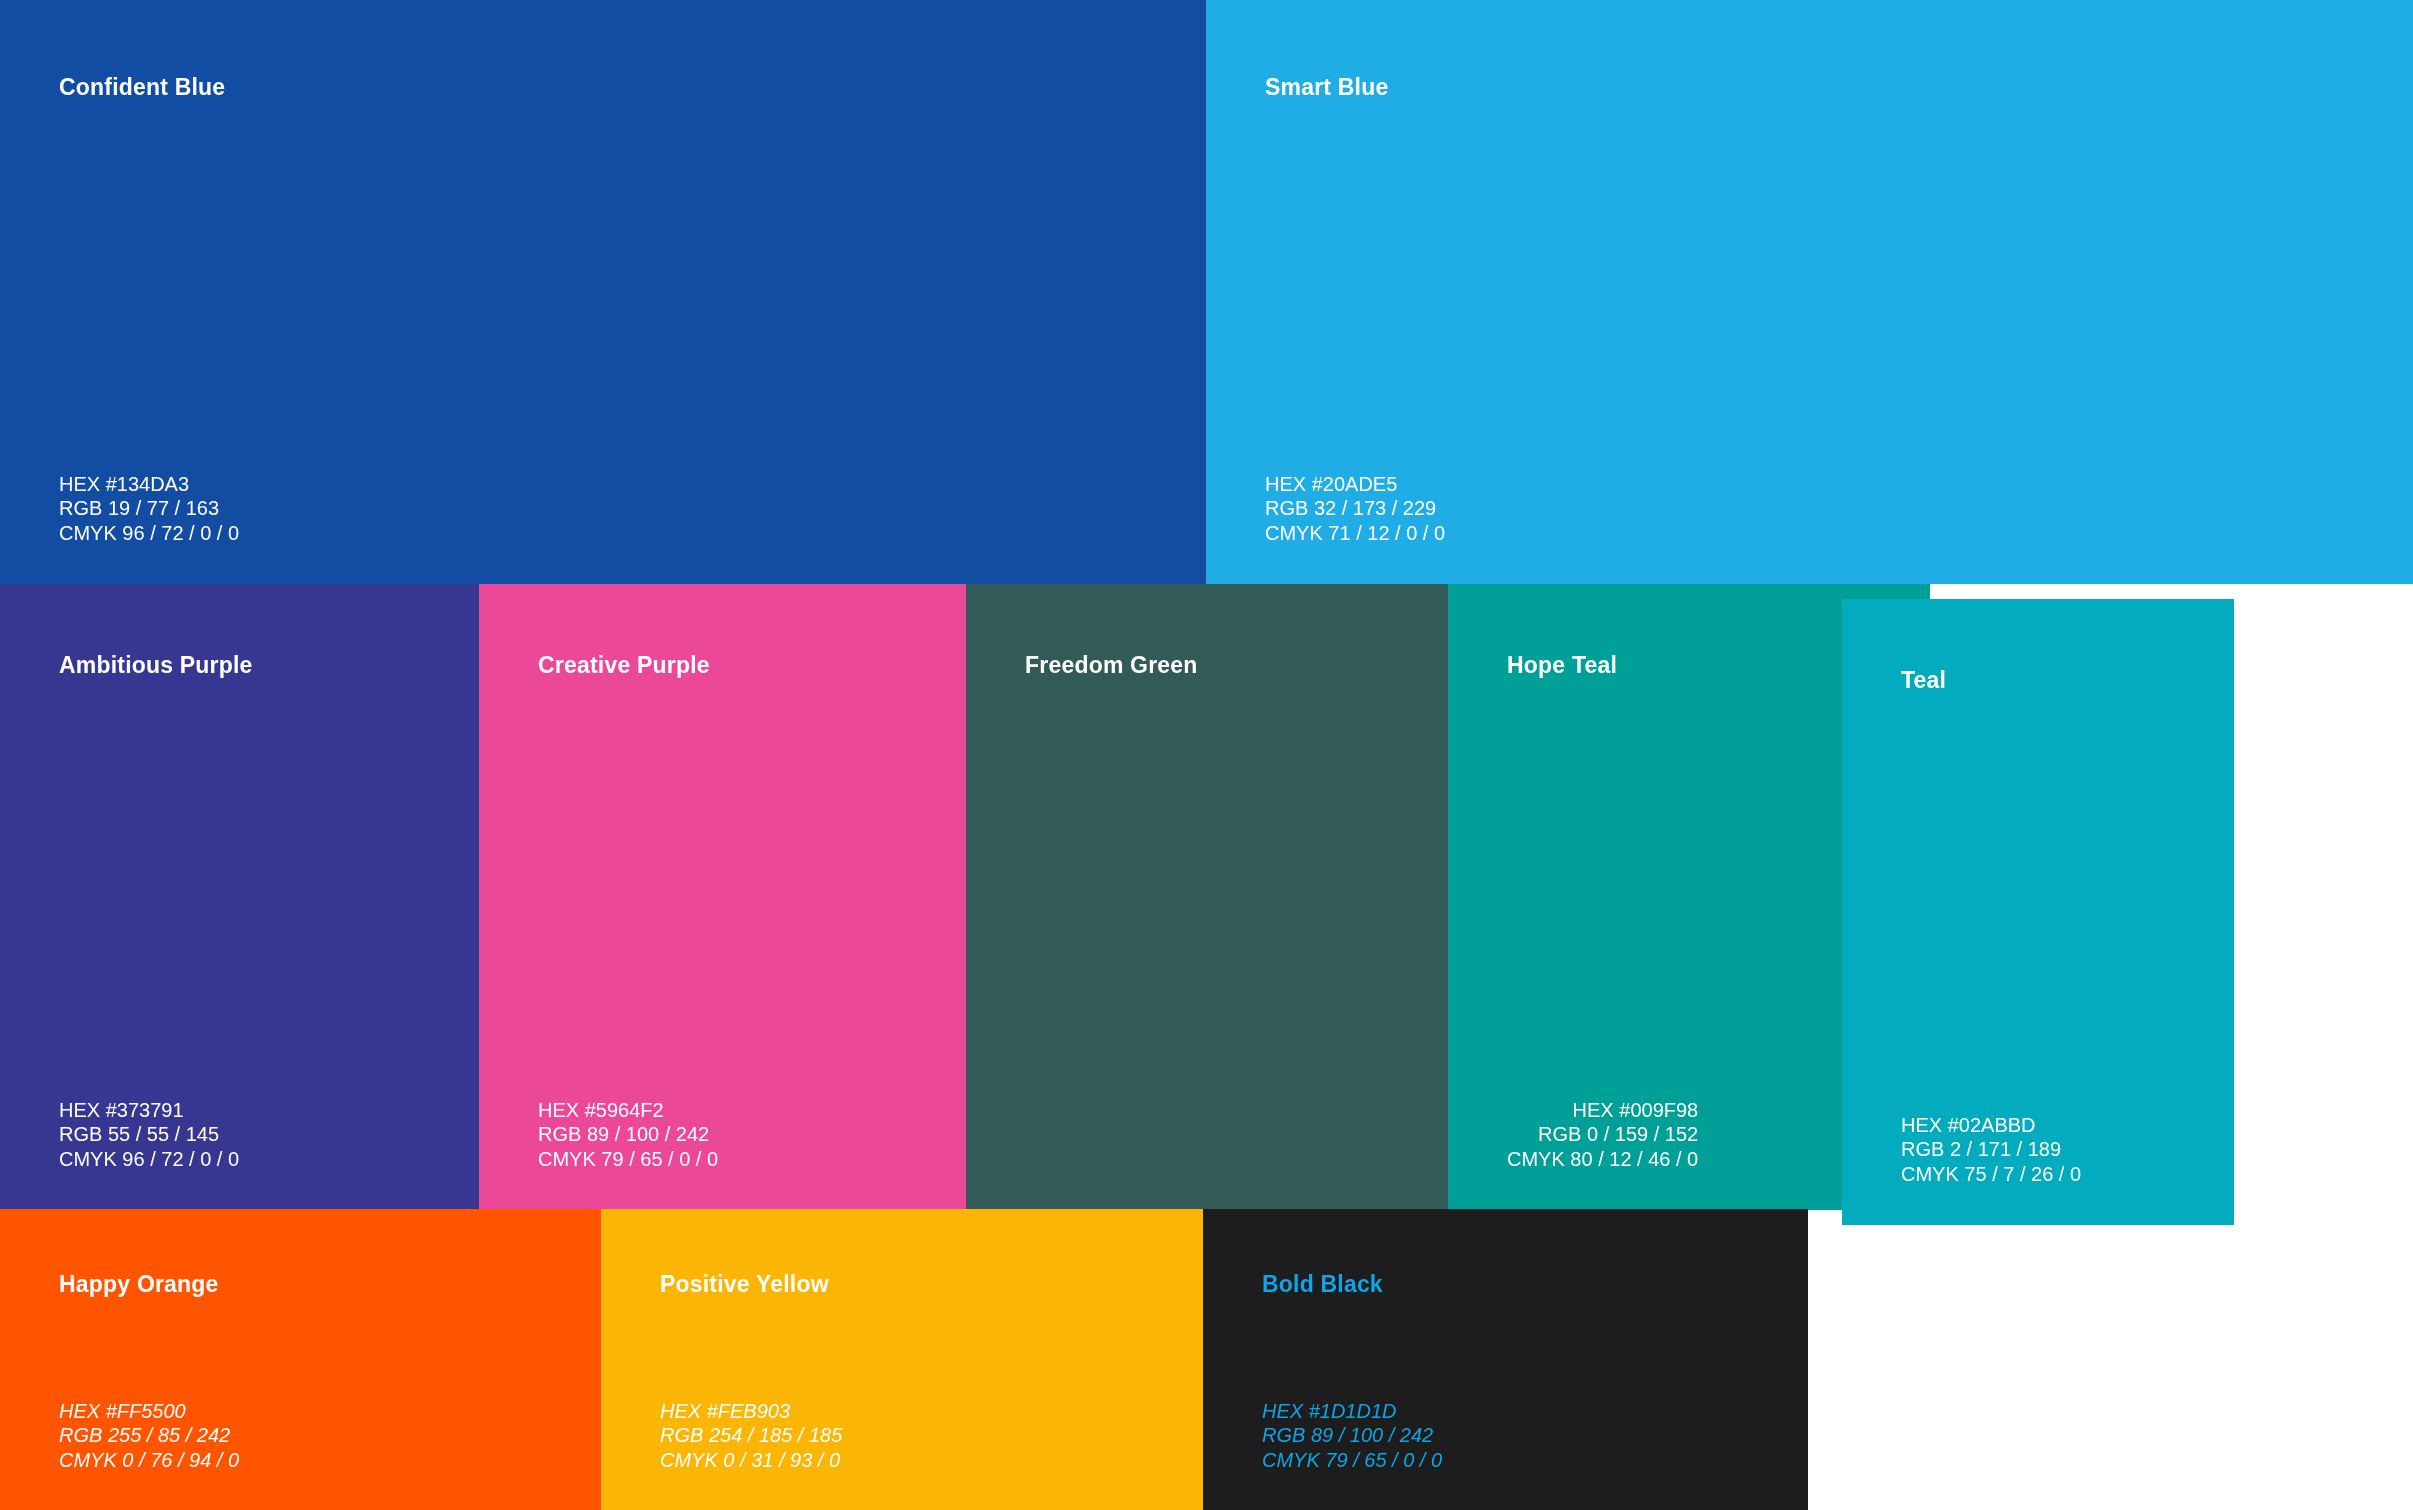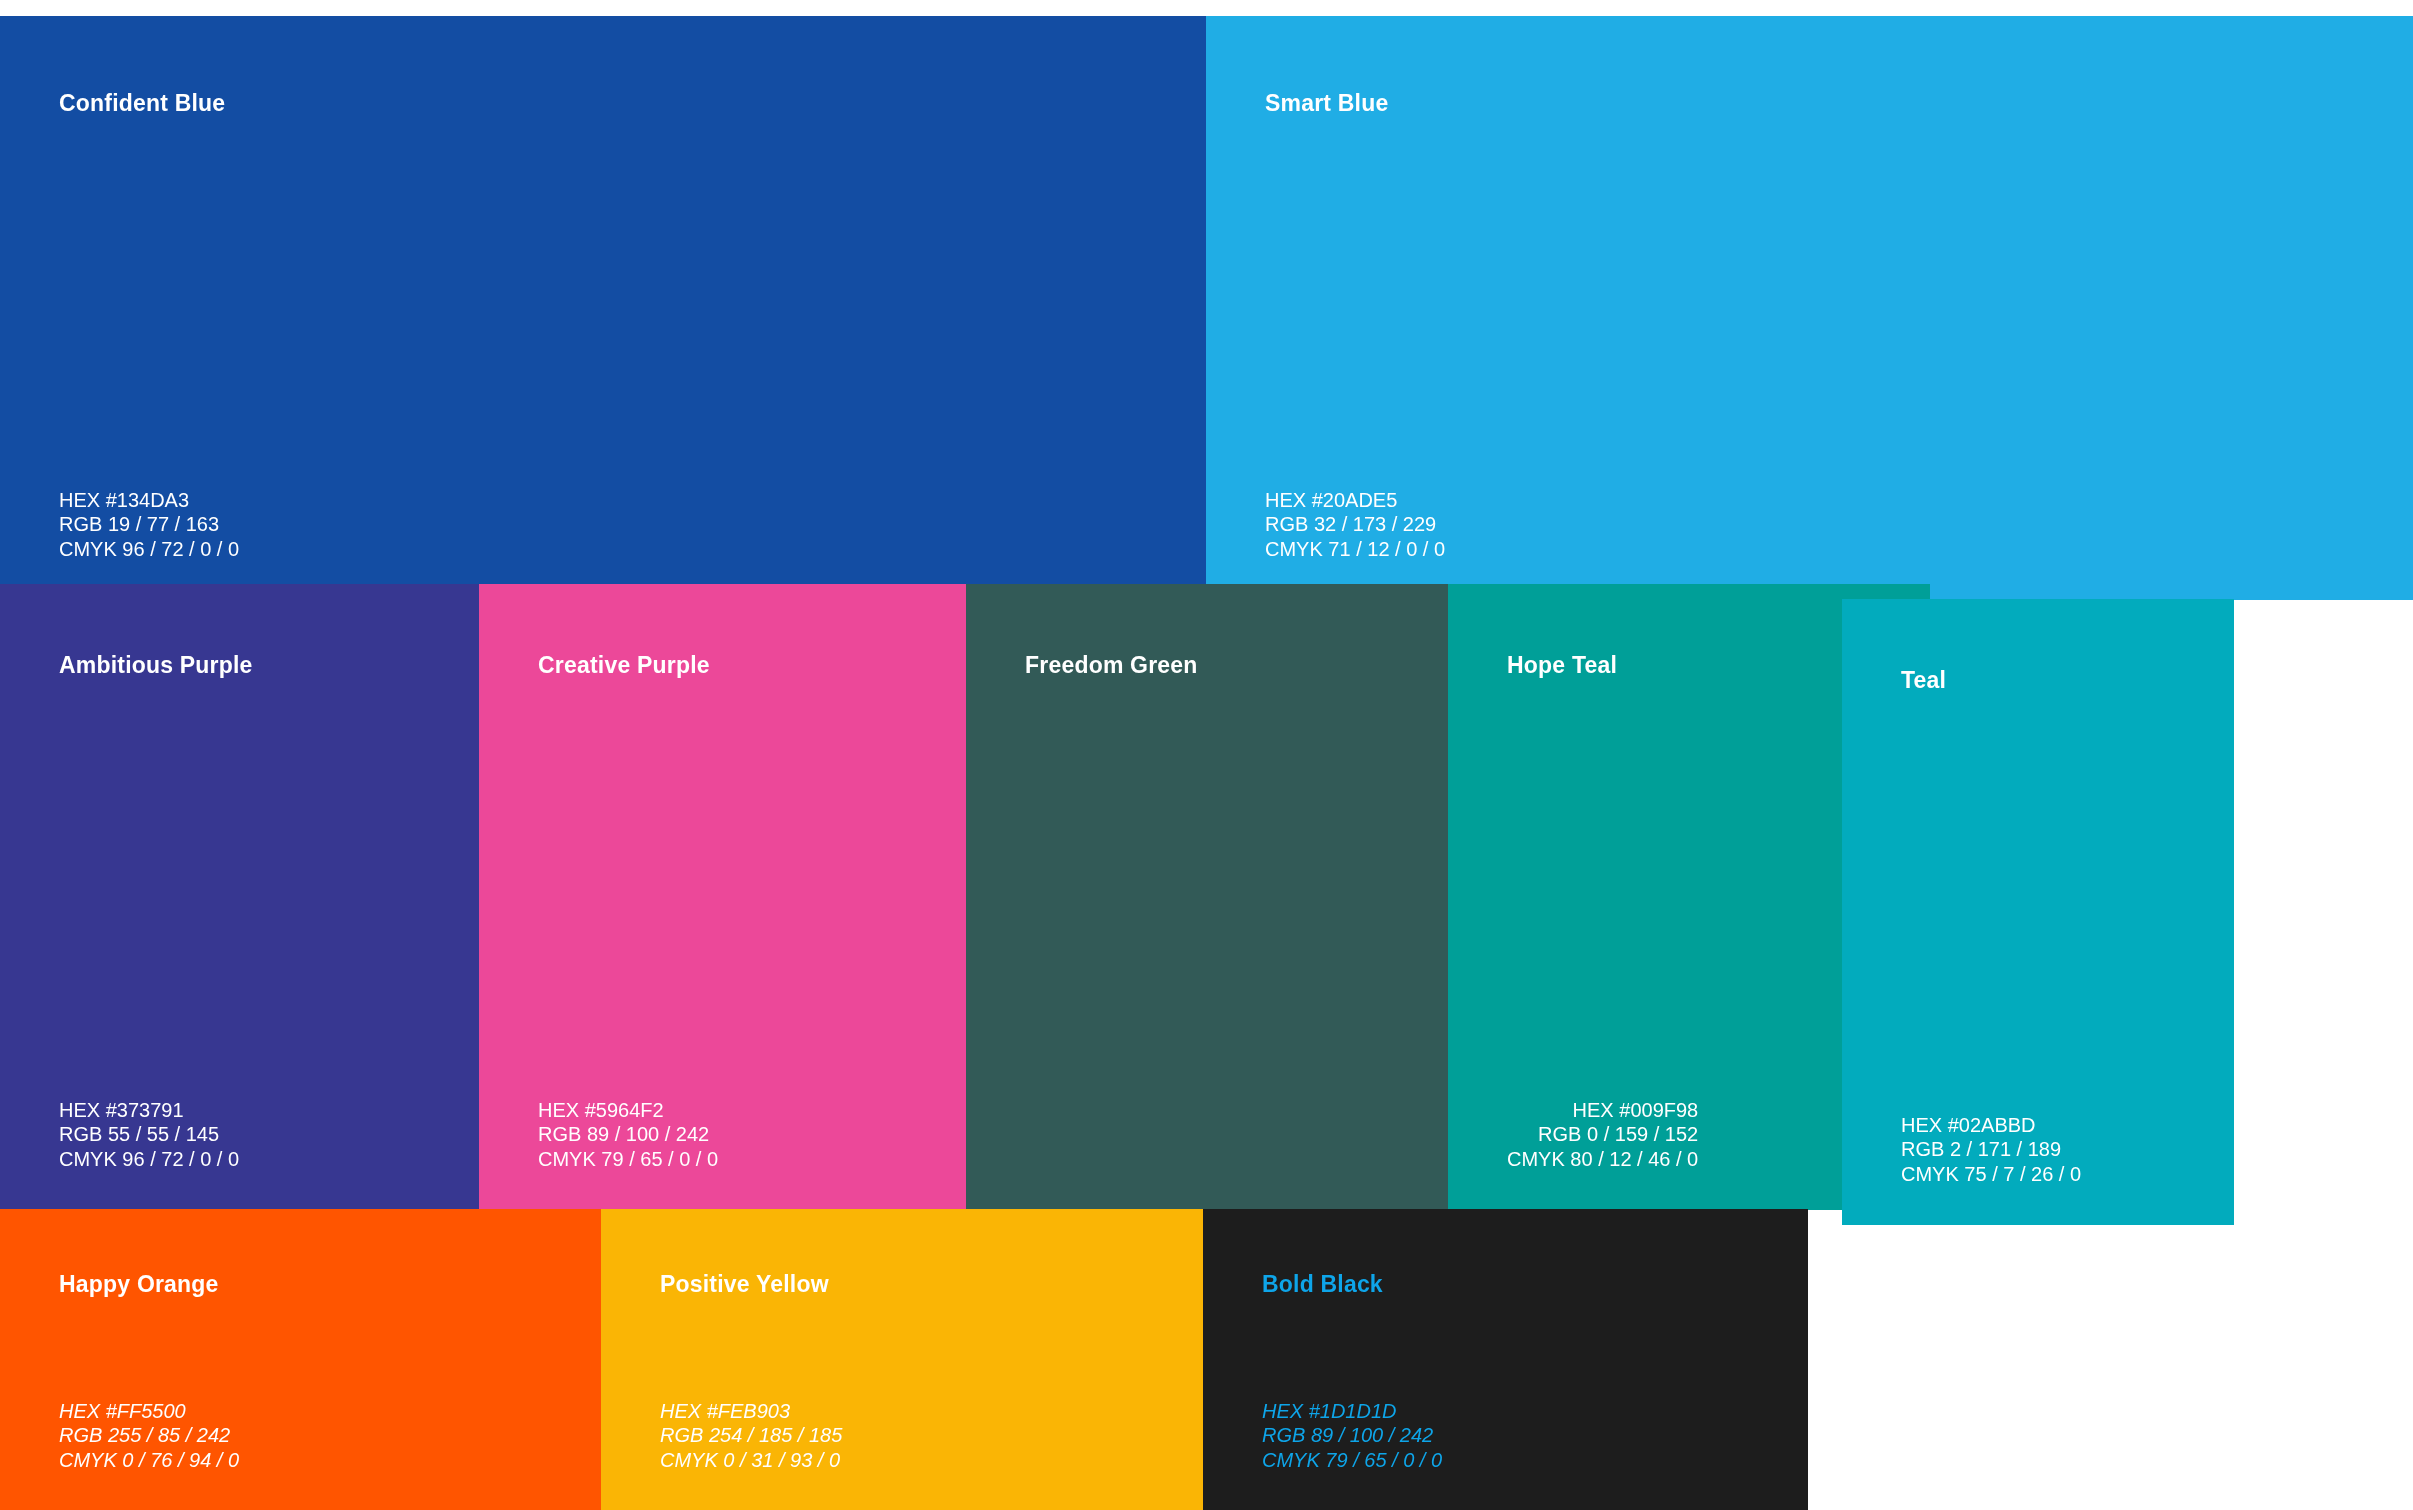--- a/index.html
+++ b/index.html
@@ -44,21 +44,21 @@
     font-weight: normal;
     line-height: 1.22;
     white-space: nowrap;
   }
 
   .spec-line {
     display: block;
   }
 
   
-  .row1 { top: 16px; height: 584px; }
+  .row1 { top: 0; height: 584px; }
   .row1 .swatch-name  { top: 74px; }
   .row1 .swatch-specs { bottom: 39px; }
 
   
   .row2 { top: 584px; height: 626px; }
   .row2 .swatch-name  { top: 68px; }
   .row2 .swatch-specs { bottom: 39px; }
 
   
   .row3 { top: 1209px; height: 302px; }

